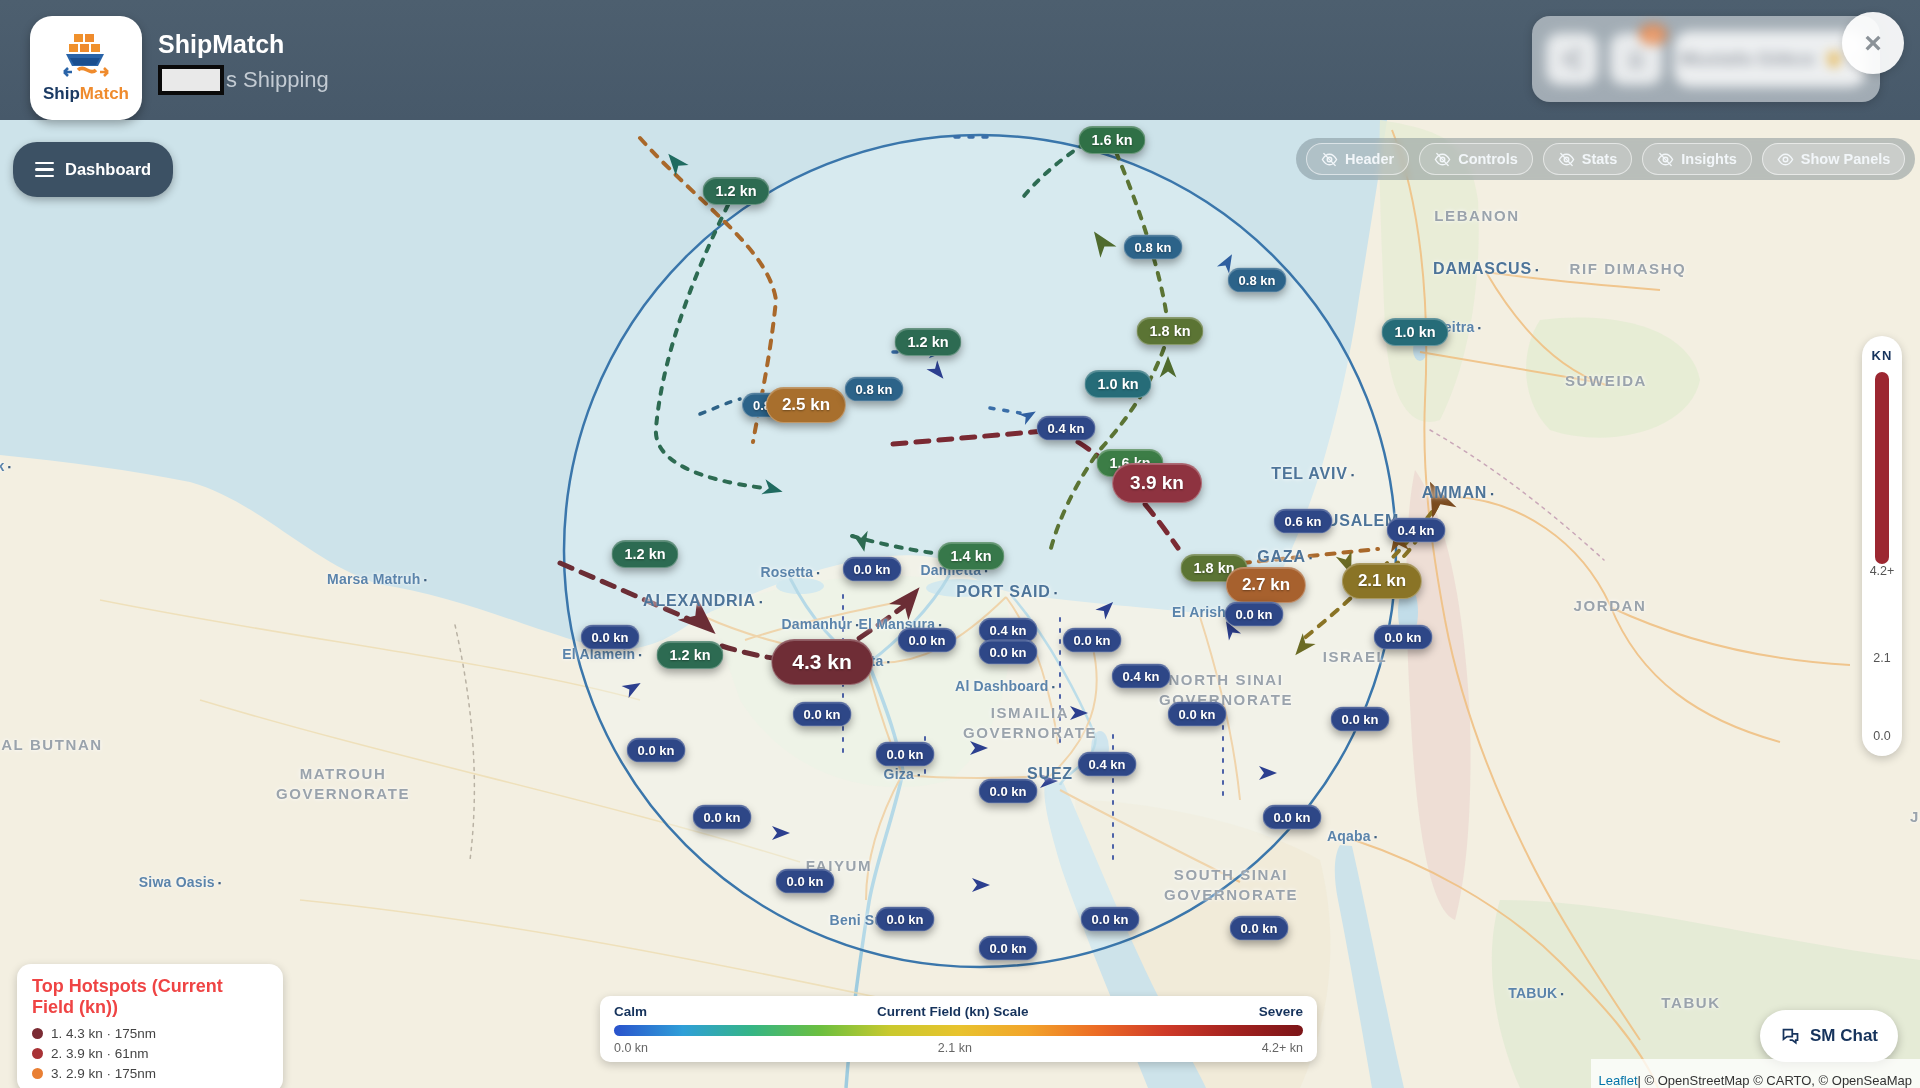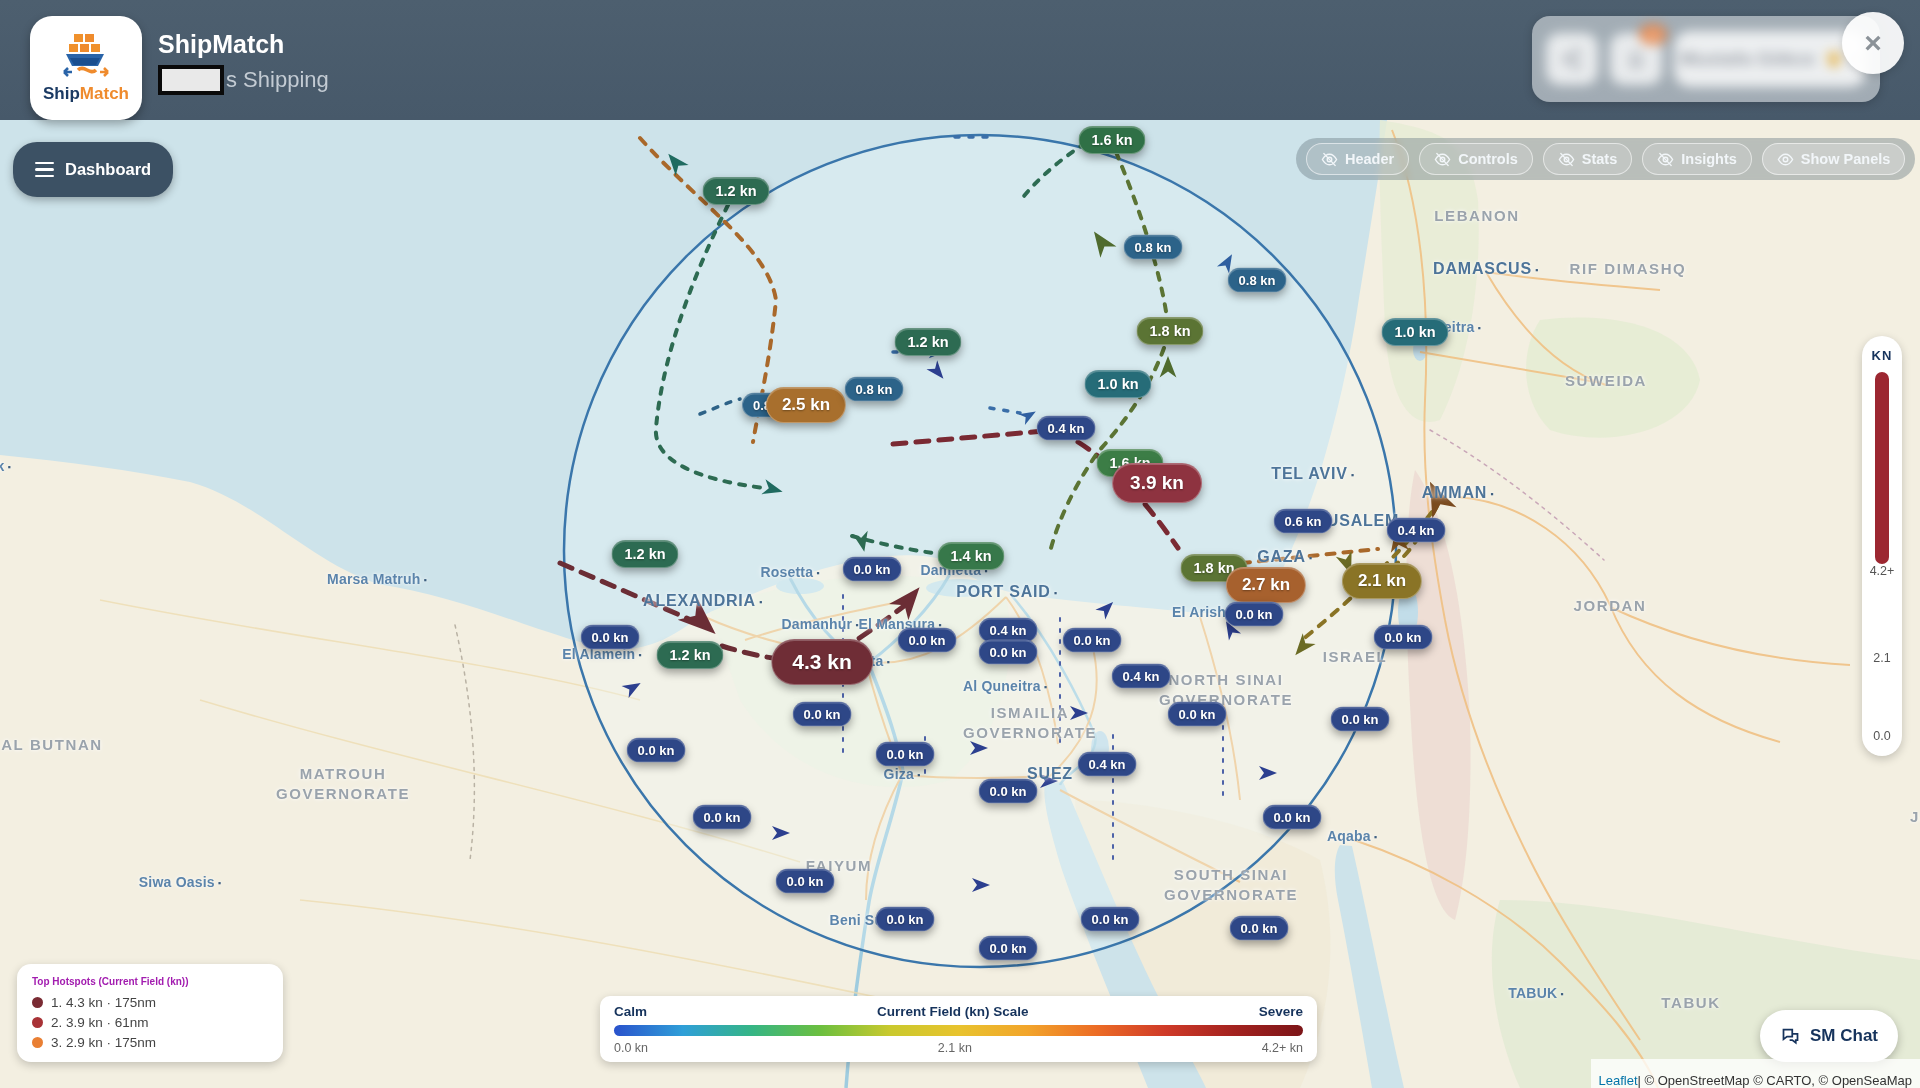--- a/index.html
+++ b/index.html
@@ -81,21 +81,21 @@
     border-radius:20px; box-shadow:0 3px 10px rgba(0,0,0,.2); z-index:40; }
   #kn-title { position:absolute; top:12px; width:100%; text-align:center; font-size:13px; font-weight:bold;
     color:#16335c; letter-spacing:1px; }
   #kn-bar { position:absolute; left:13px; top:36px; width:14px; height:192px; border-radius:7px; }
   .kn-tick { position:absolute; width:100%; text-align:center; font-size:12.5px; color:#555; }
   #kt0 { top:228px; } #kt1 { top:315px; } #kt2 { top:393px; }
 
   
   #hotspots { position:absolute; left:17px; top:964px; width:266px; background:#fff; border-radius:14px;
     box-shadow:0 3px 10px rgba(0,0,0,.2); padding:12px 15px 12px; z-index:40; }
-  #hotspots-title { font-size:10px; font-weight:bold; color:#a21caf; margin-bottom:8px; }
+  #hotspots-title { font-size:18px; font-weight:bold; color:#ef4444; margin-bottom:8px; }
   .hs-item { display:flex; align-items:center; gap:8px; font-size:13.5px; color:#444; margin-top:5px;text-align:center; }
   .hs-dot { width:11px; height:11px; border-radius:50%; flex:0 0 auto; }
 
   
   #scale-card { position:absolute; left:600px; top:996px; width:717px; height:66px; background:#fff;
     border-radius:10px; box-shadow:0 3px 10px rgba(0,0,0,.2); padding:8px 14px; z-index:40; }
   .sc-row { display:flex; justify-content:space-between; align-items:center; }
   .sc-row.top { font-size:13.5px; font-weight:bold; color:#16335c; }
   #scale-bar { height:11px; border-radius:6px; margin:6px 0 5px; }
   .sc-row.bottom { font-size:12.5px; color:#666; }
@@ -227,21 +227,21 @@
       <div class="maplabel lab-city" style="left: 1448px; top: 327px;"><span>Quneitra</span><span class="dot">▪</span></div>
       <div class="maplabel lab-capital" style="left: 1313px; top: 474px;"><span>TEL AVIV</span><span class="dot">▪</span></div>
       <div class="maplabel lab-capital" style="left: 1458px; top: 493px;"><span>AMMAN</span><span class="dot">▪</span></div>
       <div class="maplabel lab-capital" style="left: 1363px; top: 521px;"><span>USALEM</span></div>
       <div class="maplabel lab-capital" style="left: 1285px; top: 557px;"><span>GAZA</span><span class="dot">▪</span></div>
       <div class="maplabel lab-region" style="left: 1610px; top: 606px;"><span>JORDAN</span></div>
       <div class="maplabel lab-region" style="left: 1355px; top: 657px;"><span>ISRAEL</span></div>
       <div class="maplabel lab-city" style="left: 1199px; top: 612px;"><span>El Arish</span></div>
       <div class="maplabel lab-region" style="left: 1226px; top: 689px;"><span>NORTH SINAI
 GOVERNORATE</span></div>
-      <div class="maplabel lab-city" style="left: 1005px; top: 686px;"><span>Al Quneitra</span><span class="dot">▪</span></div>
+      <div class="maplabel lab-city" style="left: 1005px; top: 686px;"><span>Al Dashboard</span><span class="dot">▪</span></div>
       <div class="maplabel lab-region" style="left: 1030px; top: 722px;"><span>ISMAILIA
 GOVERNORATE</span></div>
       <div class="maplabel lab-region" style="left: 1231px; top: 884px;"><span>SOUTH SINAI
 GOVERNORATE</span></div>
       <div class="maplabel lab-region" style="left: 343px; top: 783px;"><span>MATROUH
 GOVERNORATE</span></div>
       <div class="maplabel lab-region" style="left: 52px; top: 745px;"><span>AL BUTNAN</span></div>
       <div class="maplabel lab-region" style="left: 839px; top: 866px;"><span>FAIYUM</span></div>
       <div class="maplabel lab-city" style="left: 866px; top: 901px; margin-top: 19px;"><span>Beni Suef</span><span class="dot">▪</span></div>
       <div class="maplabel lab-city" style="left: 902px; top: 774px;"><span>Giza</span><span class="dot">▪</span></div>

